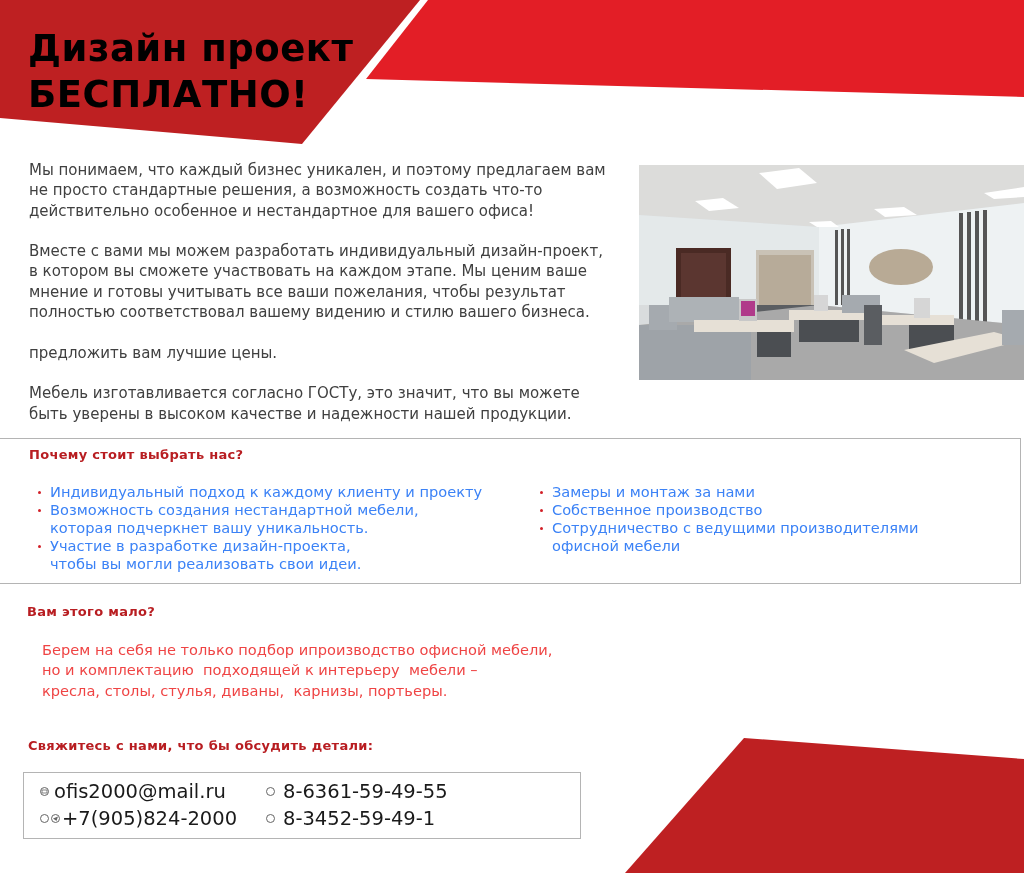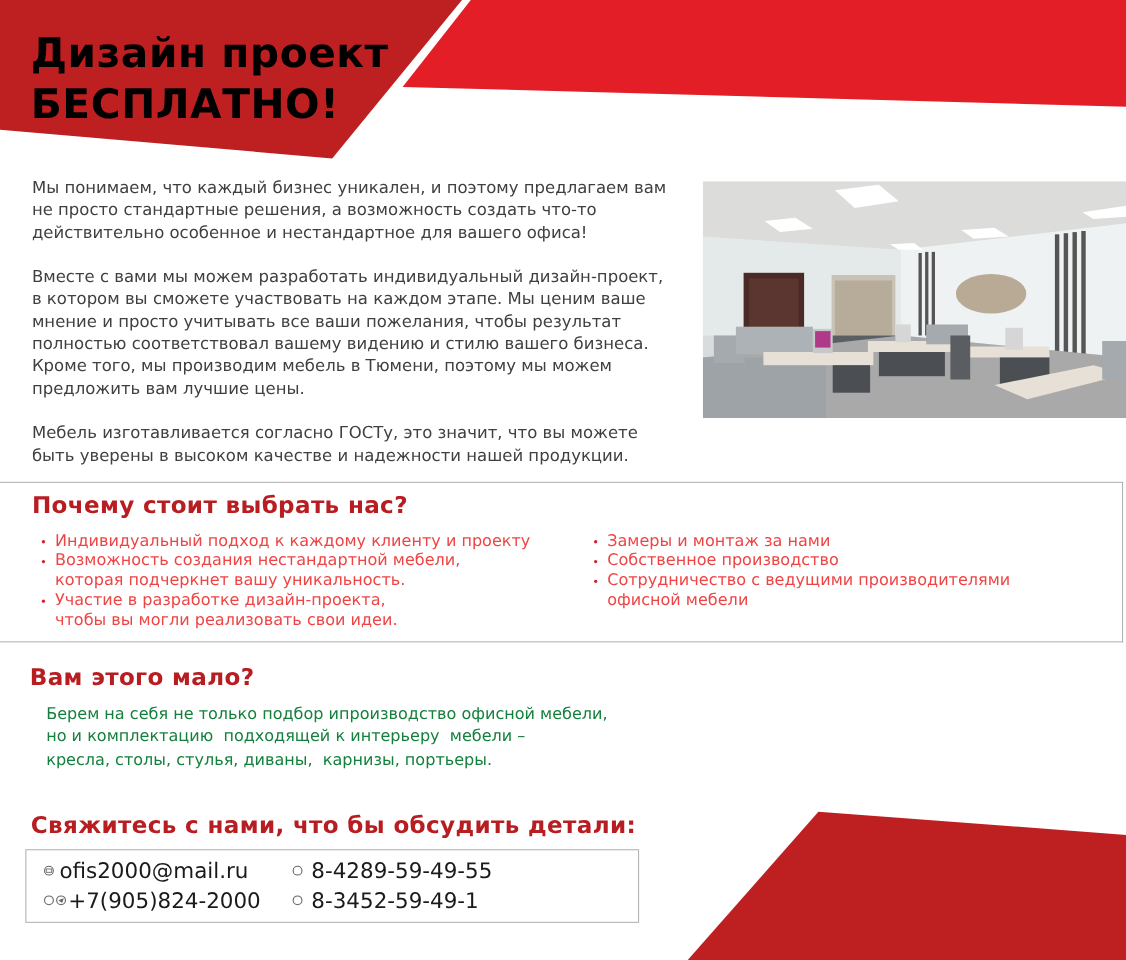--- a/index.html
+++ b/index.html
@@ -23,32 +23,32 @@
     .photo {
       position: absolute; left: 639px; top: 165px; width: 385px; height: 215px;
       overflow: hidden; background: #d9dcdd;
     }
     .why-box {
       position: absolute; left: 0; top: 438px; width: 1021px; height: 146px;
       border: 1.5px solid #b4b4b4; border-left: none; box-sizing: border-box;
     }
     .section-title {
       position: absolute; color: #b81d21; font-weight: bold;
-      font-family: "DejaVu Sans", sans-serif; font-size: 21px; letter-spacing: 0.3px;
+      font-family: "DejaVu Sans", sans-serif; font-size: 13px; letter-spacing: 0.3px;
     }
     .bullets { position: absolute; margin: 0; padding: 0; list-style: none;
-      font-size: 14.6px; line-height: 18px; color: #ef4444; }
+      font-size: 14.6px; line-height: 18px; color: #3b82f6; }
     .bullets li { position: relative; padding-left: 14px; }
     .bullets li::before {
       content: ""; position: absolute; left: 2px; top: 8px; width: 3px; height: 3px;
       border-radius: 50%; background: #d22028;
     }
     .more-text {
       position: absolute; left: 42px; top: 640px; width: 580px;
-      font-size: 14.6px; line-height: 20.3px; color: #15803d;
+      font-size: 14.6px; line-height: 20.3px; color: #ef4444;
     }
     .more-text div { white-space: pre; }
     .contact-box {
       position: absolute; left: 23px; top: 772px; width: 558px; height: 67px;
       border: 1.5px solid #b4b4b4; box-sizing: border-box;
     }
     .contact-item { position: absolute; display: flex; align-items: center;
       font-family: "DejaVu Sans", sans-serif; font-size: 19.5px; color: #1a1a1a; }
     .ico { display: inline-block; width: 9px; height: 9px; border: 1px solid #666;
       border-radius: 50%; position: relative; margin-right: 5px; box-sizing: border-box; }
@@ -69,23 +69,23 @@
 
 <div class="intro">
   <p>
     <span>Мы понимаем, что каждый бизнес уникален, и поэтому предлагаем вам</span><br>
     <span>не просто стандартные решения, а возможность создать что-то</span><br>
     <span>действительно особенное и нестандартное для вашего офиса!</span>
   </p>
   <p>
     <span>Вместе с вами мы можем разработать индивидуальный дизайн-проект,</span><br>
     <span>в котором вы сможете участвовать на каждом этапе. Мы ценим ваше</span><br>
-    <span>мнение и просто учитывать все ваши пожелания, чтобы результат</span><br>
+    <span>мнение и готовы учитывать все ваши пожелания, чтобы результат</span><br>
     <span>полностью соответствовал вашему видению и стилю вашего бизнеса.</span><br>
-    <span>Кроме того, мы производим мебель в Тюмени, поэтому мы можем</span><br>
+    <br>
     <span>предложить вам лучшие цены.</span>
   </p>
   <p>
     <span>Мебель изготавливается согласно ГОСТу, это значит, что вы можете</span><br>
     <span>быть уверены в высоком качестве и надежности нашей продукции.</span>
   </p>
 </div>
 
 <div class="photo" aria-label="office-interior-render">
   <svg width="385" height="215" viewBox="0 0 385 215">
@@ -179,18 +179,18 @@
   <span class="ico" style="margin-right:2px;"></span>
   <span class="ico" style="margin-right:2px;">
     <svg width="7" height="7" viewBox="0 0 7 7">
         <polygon points="1,3.5 6,1.5 4.5,6" fill="#666"></polygon>
       </svg>
   </span>
   <span>+7(905)824-2000</span>
 </div>
 <div class="contact-item" style="left:266px; top:780px;">
   <span class="ico" style="margin-right:8px;"></span>
-  <span>8-4289-59-49-55</span>
+  <span>8-6361-59-49-55</span>
 </div>
 <div class="contact-item" style="left:266px; top:807px;">
   <span class="ico" style="margin-right:8px;"></span>
   <span>8-3452-59-49-1</span>
 </div>
 
 </body></html>

